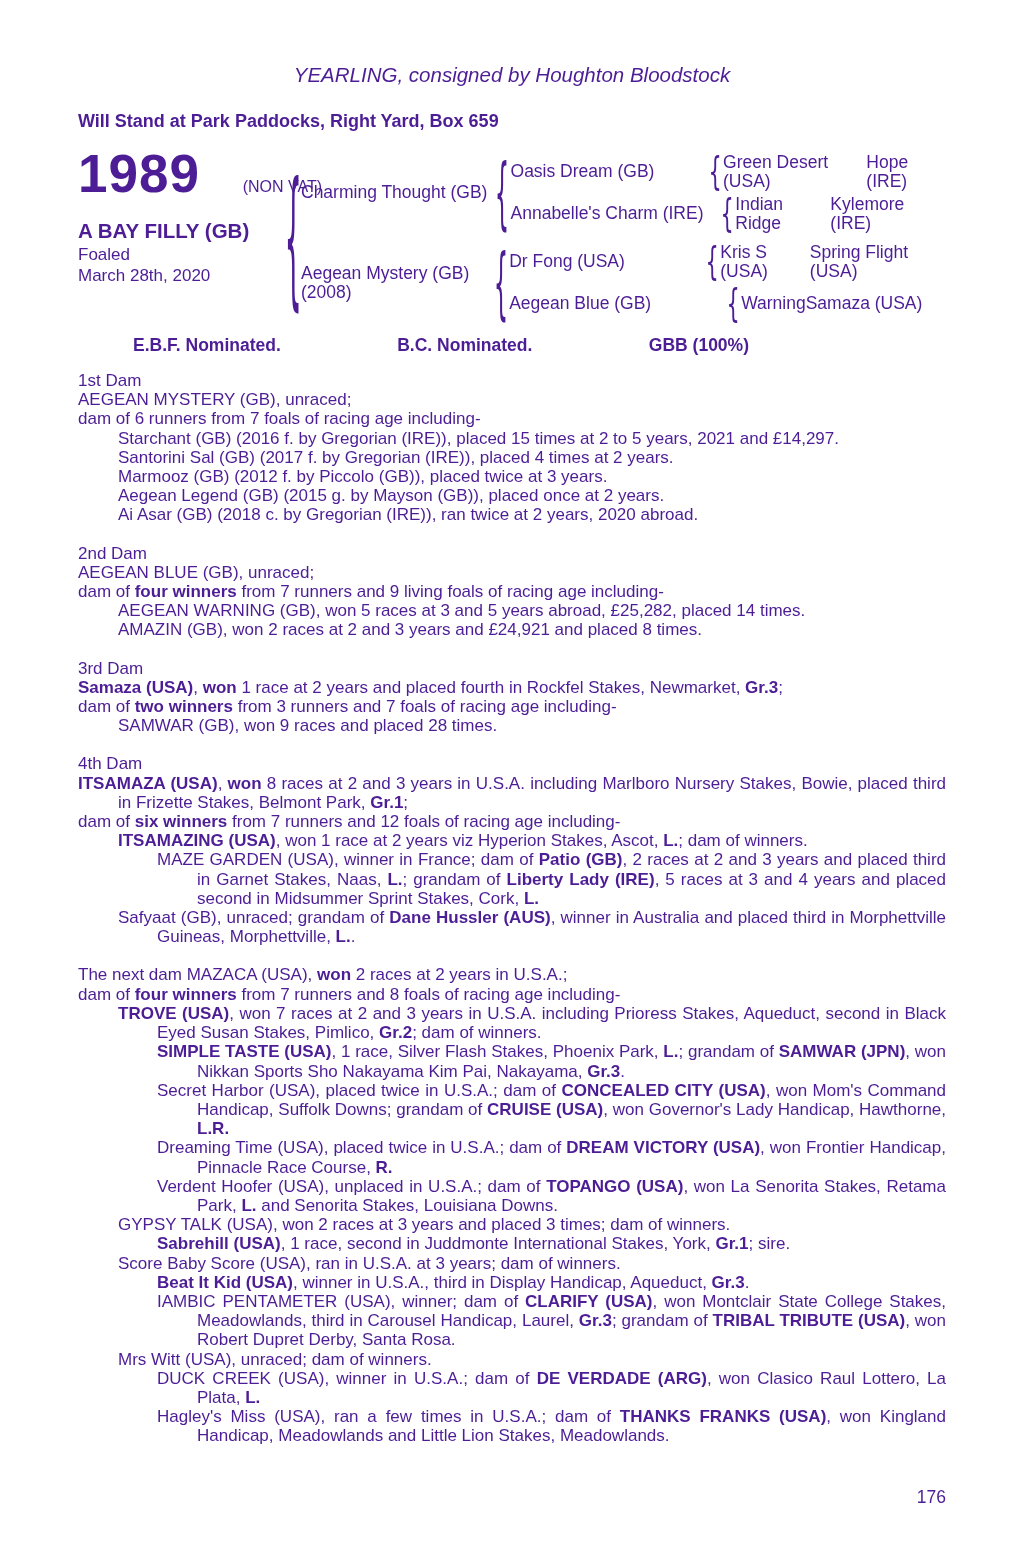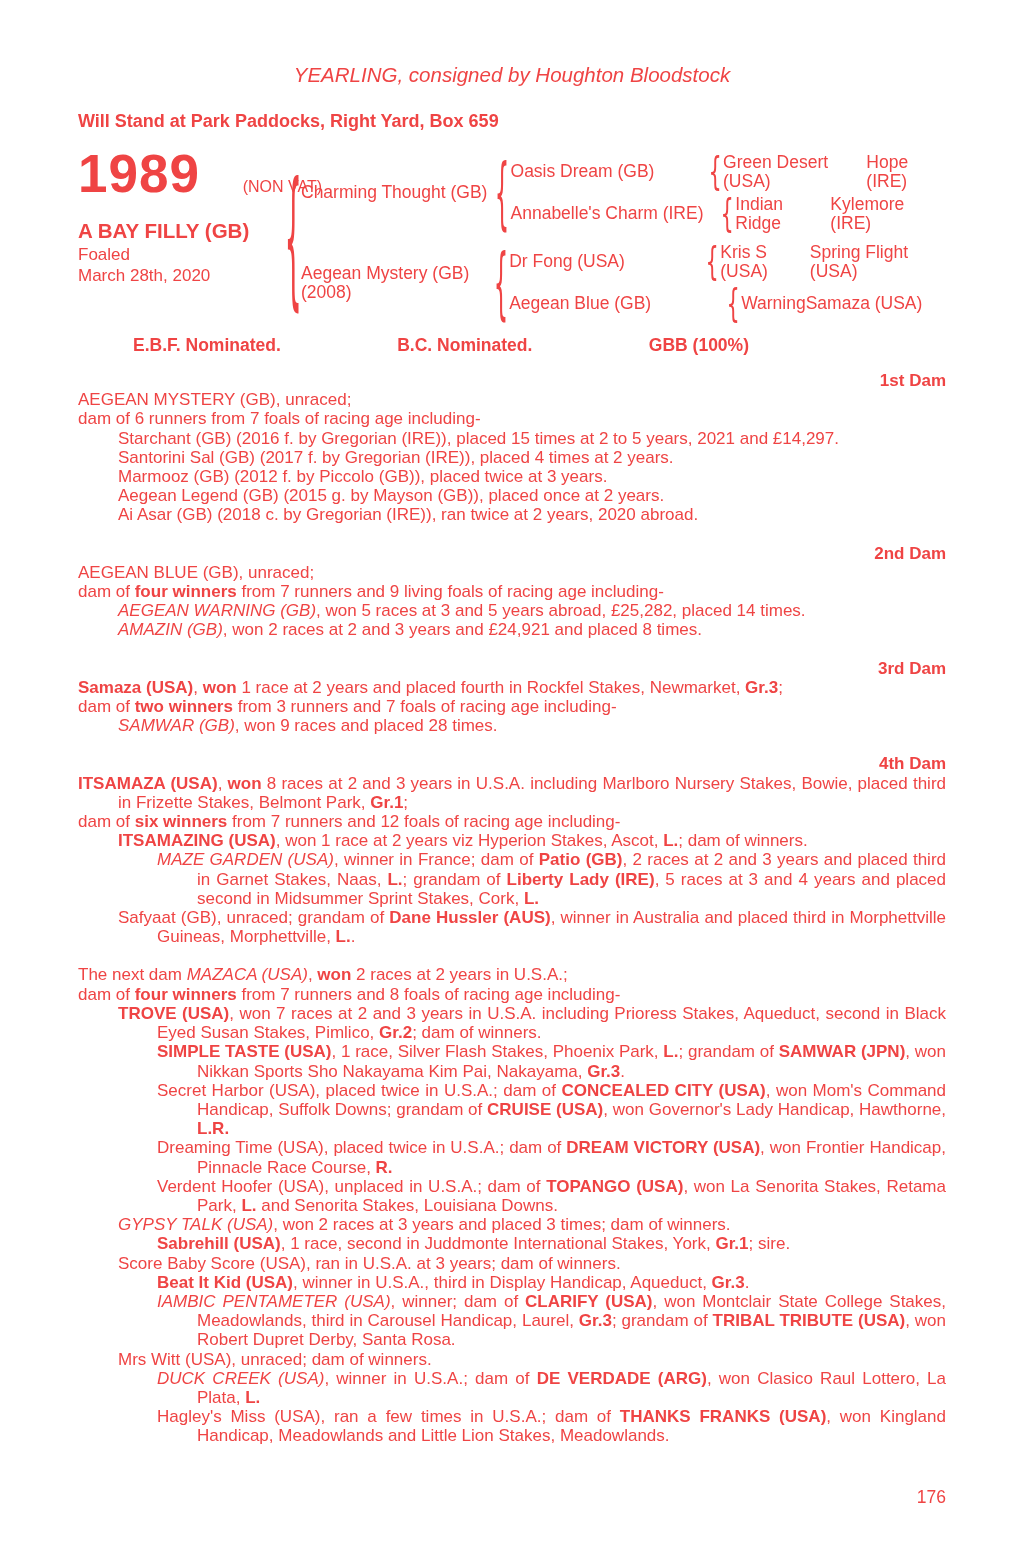--- a/index.html
+++ b/index.html
@@ -2,21 +2,21 @@
 <html><head>
 <meta charset="utf-8">
 <style>
   * { margin:0; padding:0; box-sizing:border-box; }
   html,body { background:#ffffff; }
   .page {
     position:relative;
     width:1024px; height:1558px;
     margin:0 auto;
     background:#ffffff;
-    color:#ef4444;
+    color:#4c1d95;
     font-family:"Liberation Sans","DejaVu Sans",sans-serif;
     font-size:17px;
     line-height:19.2px;
     padding:64px 78px 0 78px;
     overflow:hidden;
   }
   .consign-title {
     text-align:center;
     font-style:italic;
     font-size:20.5px;
@@ -54,29 +54,29 @@
   .br-sm  > span { transform:scale(0.55,1.02); }
   
   .nominated {
     display:flex; justify-content:space-between;
     margin-left:55px; width:616px;
     font-weight:bold; font-size:17.5px; line-height:20px;
     margin-bottom:16px;
   }
   
   .section { margin-bottom:19px; }
-  .sec-heading { font-weight:bold; font-size:17px;text-align:right; }
+  .sec-heading { font-weight:normal; font-size:17px; }
   .sec-heading:empty { display:none; }
   .para { text-align:justify; }
   .lv0  { }
   .lv0h { padding-left:40px; text-indent:-40px; }
   .lv1  { padding-left:79px; text-indent:-39px; }
   .lv2  { padding-left:119px; text-indent:-40px; }
   .b { font-weight:bold; }
-  .i { font-style:italic; }
+  .i { }
   .page-number { position:absolute; top:1488px; right:78px; font-size:17.5px; }
 </style>
 </head>
 <body>
 
 <div class="page">
 
   <div class="consign-title">YEARLING, consigned by Houghton Bloodstock</div>
 
   <div class="stand-line">Will Stand at Park Paddocks, Right Yard, Box 659</div>

